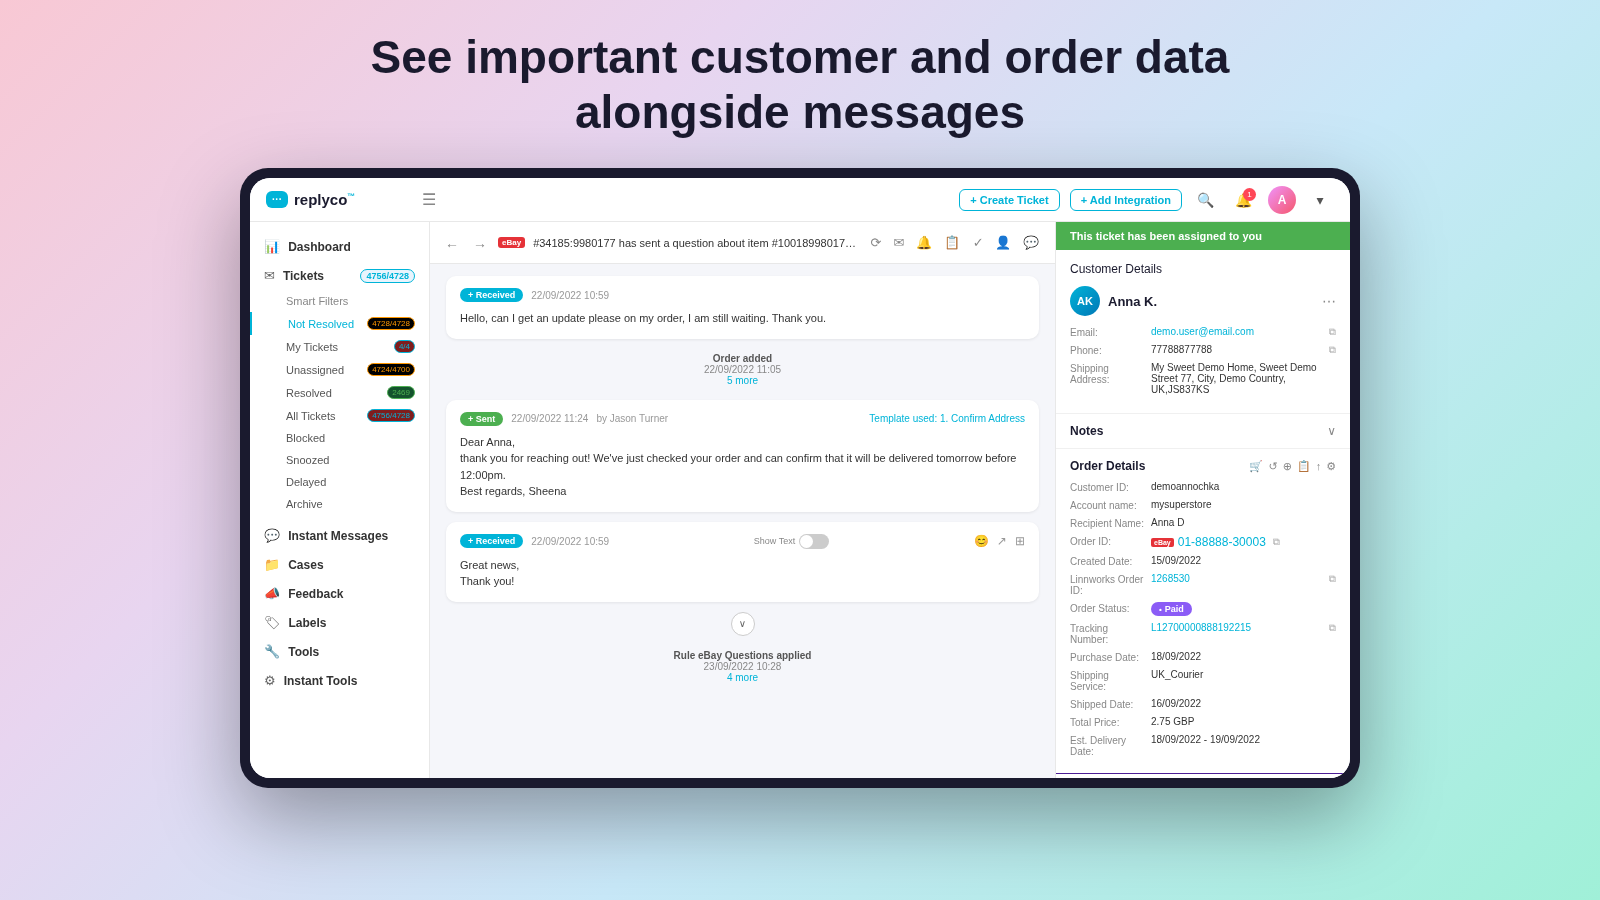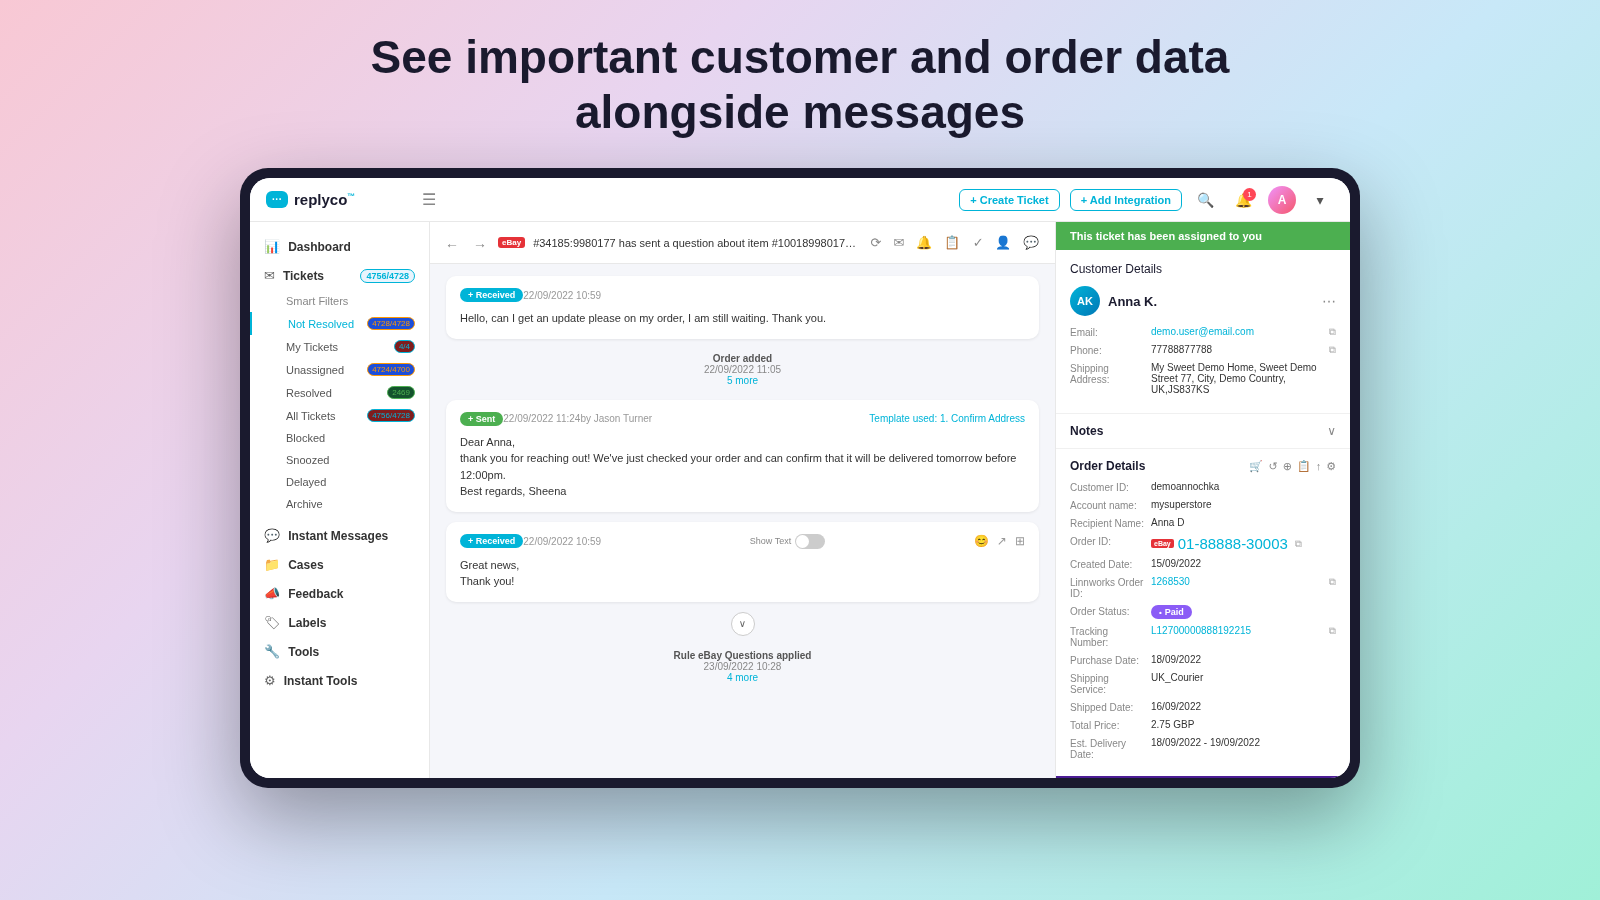--- a/index.html
+++ b/index.html
@@ -224,21 +224,21 @@
     .sub-badge {
       margin-left: auto;
       background: #7f1d1d;
       color: #00b4d8;
       border: 1px solid #00b4d8;
       border-radius: 8px;
       font-size: 8px;
       padding: 1px 4px;
     }
     .sub-badge.orange {
-      background: #1d4ed8;
+      background: #000000;
       color: #ff9800;
       border-color: #ff9800;
     }
     .sub-badge.green {
       background: #14532d;
       color: #4caf50;
       border-color: #4caf50;
     }
 
     
@@ -323,20 +323,21 @@
 
     .message-bubble {
       background: #fff;
       border-radius: 10px;
       padding: 12px 14px;
       box-shadow: 0 1px 3px rgba(0,0,0,0.08);
     }
     .message-header {
       display: flex;
       align-items: center;
+      gap: 8px;
       margin-bottom: 8px;
     }
     .msg-tag {
       background: #00b4d8;
       color: white;
       border-radius: 12px;
       font-size: 9px;
       padding: 2px 8px;
       font-weight: 600;
     }
@@ -513,21 +514,21 @@
     .notes-title {
       font-size: 12px;
       font-weight: 700;
       color: #1a1a2e;
       flex: 1;
     }
     .notes-chevron { color: #888; font-size: 12px; cursor: pointer; }
 
     .order-details-section {
       padding: 10px 14px;
-      border-bottom: 6px solid #4c1d95;
+      border-bottom: 1px solid #4c1d95;
     }
     .order-details-header {
       display: flex;
       align-items: center;
       margin-bottom: 8px;
     }
     .order-details-title {
       font-size: 12px;
       font-weight: 700;
       color: #1a1a2e;
@@ -545,21 +546,21 @@
       gap: 4px;
     }
     .ebay-mini {
       background: #e53238;
       color: white;
       font-size: 7px;
       padding: 1px 3px;
       border-radius: 2px;
       font-weight: 700;
     }
-    .order-link { color: #00b4d8; font-size: 15px; }
+    .order-link { color: #00b4d8; font-size: 12px; }
 
     .status-badge {
       background: #8b5cf6;
       color: white;
       border-radius: 10px;
       font-size: 9px;
       padding: 2px 8px;
       font-weight: 600;
       display: inline-flex;
       align-items: center;

